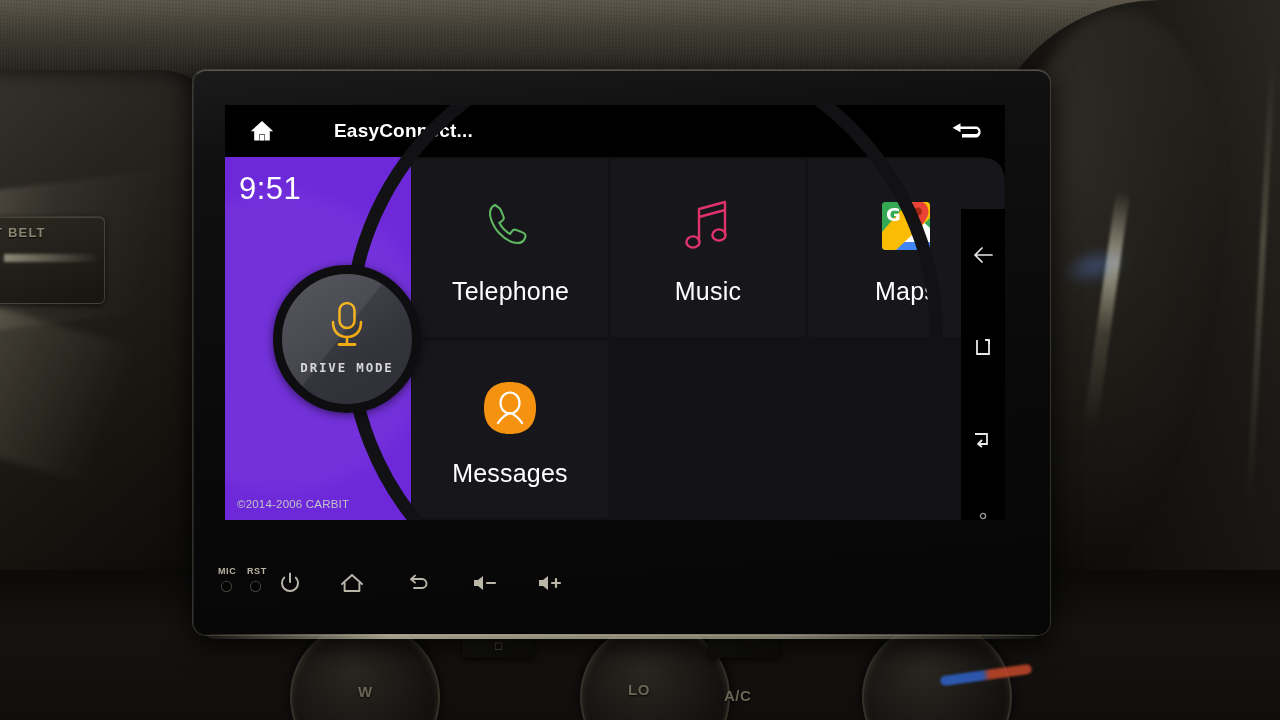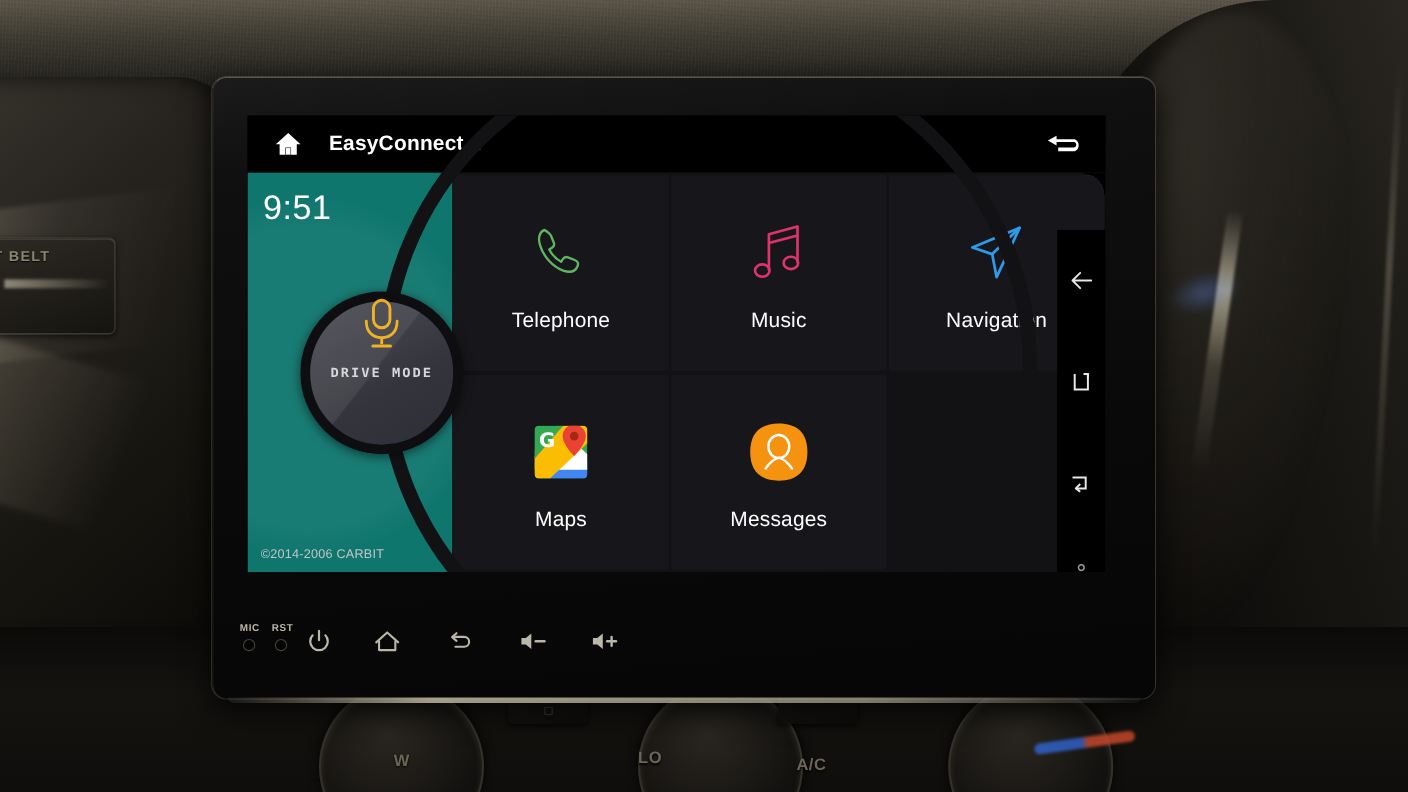--- a/index.html
+++ b/index.html
@@ -164,21 +164,21 @@
   
   #screen {
     position: absolute; left: 32px; top: 35px; width: 780px; height: 415px;
     background: #000; overflow: hidden;
   }
 
   
   .statusbar {
     position: absolute; left: 0; top: 0; width: 780px; height: 52px;
     background: #000;
-    display: flex; align-items: center;
+    display: flex; align-items: center; gap: 35px;
   }
   .sb-home { margin-left: 22px; width: 30px; height: 30px; display: flex; align-items: center; justify-content: center; }
   .sb-title {
     margin-left: 22px; color: #fff; font-size: 19px; font-weight: bold;
     letter-spacing: .2px;
   }
   .sb-time {
     position: absolute; left: 0; right: 0; text-align: center;
     color: #fff; font-size: 15px; font-weight: bold;
   }
@@ -186,21 +186,21 @@
 
   
   .content {
     position: absolute; left: 0; top: 52px; width: 780px; height: 363px;
     background: #16161a;
   }
 
   
   .drive-panel {
     position: absolute; left: 0; top: 0; width: 186px; height: 363px;
-    background: #0f766e;
+    background: #6d28d9;
     overflow: hidden;
   }
   .dp-radial {
     position: absolute; left: -110px; top: 20px; width: 330px; height: 330px;
     border-radius: 50%;
     background: radial-gradient(circle, rgba(255,255,255,.045) 0 58%, rgba(255,255,255,0) 70%);
   }
   .dp-clock {
     position: absolute; left: 14px; top: 14px;
     color: #ffffff; font-size: 31px; font-weight: 300; letter-spacing: .5px;
@@ -229,21 +229,21 @@
   }
   .tile {
     position: relative;
     background: #17171b;
     margin: 2px 1px;
     display: flex; flex-direction: column; align-items: center; justify-content: center;
     border-radius: 2px;
   }
   .tile .ic { height: 74px; display: flex; align-items: center; justify-content: center; }
   .tile .lbl {
-    margin-top: 14px; color: #ffffff; font-size: 19px; letter-spacing: .2px;
+    margin-top: 14px; color: #ffffff; font-size: 25px; letter-spacing: .2px;
     white-space: nowrap;
   }
   .tile.tel .lbl { overflow: hidden; max-width: 116px; }
 
   
   .grid-round-tr {
     position: absolute; right: 0; top: 0; width: 20px; height: 20px;
     background: #000;
     -webkit-mask: radial-gradient(circle at 0 100%, transparent 0 19px, #000 19px);
     mask: radial-gradient(circle at 0 100%, transparent 0 19px, #000 19px);
@@ -256,21 +256,21 @@
     mask: radial-gradient(circle at 0 0, transparent 0 19px, #000 19px);
     pointer-events: none;
   }
 
   
   .dm-btn {
     position: absolute; left: 48px; top: 108px; width: 148px; height: 148px;
     border-radius: 50%;
     background: linear-gradient(150deg, #4a4a52 0%, #3c3c44 42%, #34343c 60%, #2e2e36 100%);
     border: 9px solid #0e0e10;
-    display: flex; flex-direction: column; align-items: center; justify-content: flex-start;
+    display: flex; flex-direction: column; align-items: center; justify-content: center;
     box-shadow: 0 2px 10px rgba(0,0,0,.55);
     z-index: 6;
   }
   .dm-sheen {
     position: absolute; left: 0; top: 0; width: 100%; height: 100%;
     border-radius: 50%;
     background: linear-gradient(128deg, rgba(255,255,255,.07) 0 46%, rgba(255,255,255,0) 47%);
     pointer-events: none;
   }
   .dm-mic { margin-top: -4px; }
@@ -326,21 +326,21 @@
   <div class="right-curve"></div>
   <div class="right-chrome"></div>
   <div class="right-blue-glow"></div>
   <div class="right-vent-edge"></div>
 
   <div class="hvac">
     <div class="dial d1"></div>
     <div class="dial d2"></div>
     <div class="dial d3"></div>
     <div class="dial-letter" style="left:358px; bottom:20px;">W</div>
-    <div class="dial-letter" style="left:580px; bottom:22px;margin-top:16px;">LO</div>
+    <div class="dial-letter" style="left:628px; bottom:22px;margin-top:16px;">LO</div>
     <div class="dial-letter" style="left:724px; bottom:16px;">A/C</div>
     <div class="hv-btn b1"></div>
     <div class="hv-btn b2"></div>
     <div class="hv-sym" style="left:494px; bottom:92px;">△</div>
     <div class="hv-sym" style="left:494px; bottom:68px;">◻</div>
     <div class="hv-sym" style="left:740px; bottom:92px;">△</div>
     <div class="dial-needle"></div>
   </div>
 
   <div id="head-unit">
@@ -383,29 +383,20 @@
               <svg width="58" height="60" viewBox="0 0 58 60">
                 <path d="M20 46 L20 13 L46 6 L46 39" fill="none" stroke="#e0336b" stroke-width="2.4" stroke-linejoin="round"></path>
                 <path d="M20 21 L46 14" fill="none" stroke="#e0336b" stroke-width="2.4"></path>
                 <ellipse cx="14" cy="46" rx="6.6" ry="5.6" fill="none" stroke="#e0336b" stroke-width="2.4"></ellipse>
                 <ellipse cx="40" cy="39" rx="6.6" ry="5.6" fill="none" stroke="#e0336b" stroke-width="2.4"></ellipse>
               </svg>
             </div>
             <div class="lbl">Music</div>
           </div>
 
-          <div class="tile">
-            <div class="ic">
-              <svg width="62" height="62" viewBox="0 0 62 62">
-                <path d="M52 8 L9 26 L27 32 L31 53 Z" fill="none" stroke="#2e9ae8" stroke-width="2.5" stroke-linejoin="round"></path>
-                <path d="M52 8 L27 32" fill="none" stroke="#2e9ae8" stroke-width="2.5" stroke-linejoin="round"></path>
-              </svg>
-            </div>
-            <div class="lbl">Navigation</div>
-          </div>
 
 
           <div class="tile">
             <div class="ic">
               <svg width="52" height="52" viewBox="0 0 52 52">
                 <defs>
                     <clipPath id="mapsclip">
                       <rect x="2" y="2" width="48" height="48" rx="4"></rect>
                     </clipPath>
                   </defs>

